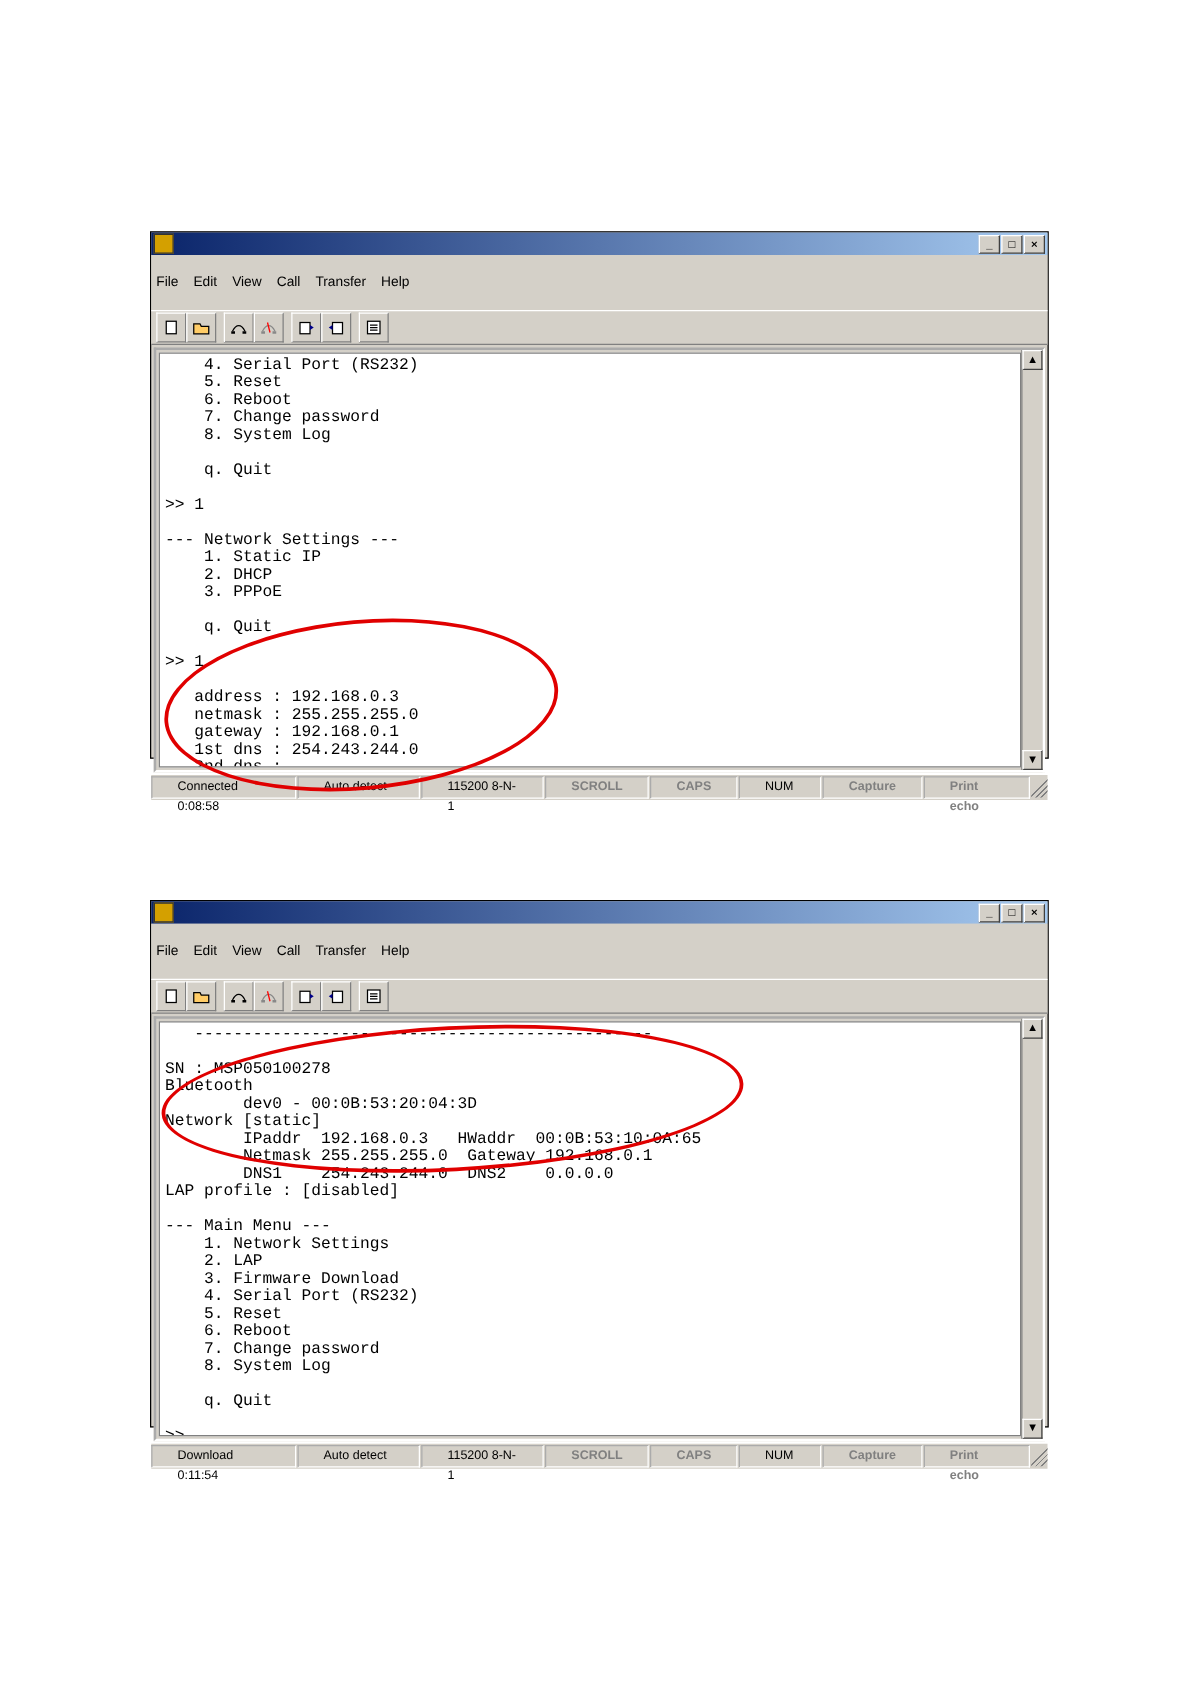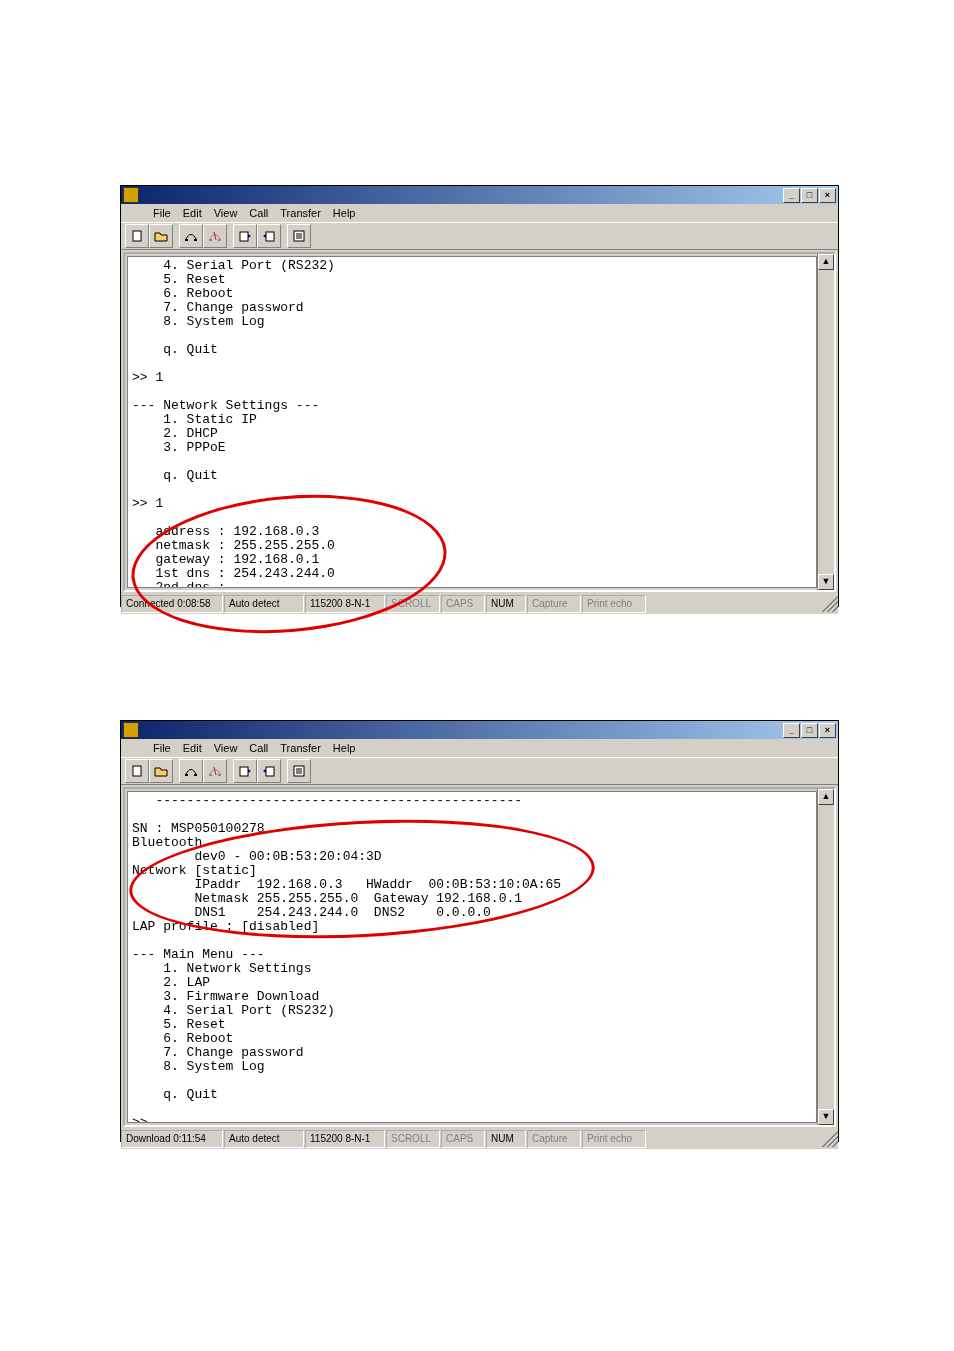--- a/index.html
+++ b/index.html
@@ -4,34 +4,34 @@
 <style>
   html,body{margin:0;padding:0;background:#fff;font-family:"Tahoma",Arial,sans-serif;}
   body{width:954px;height:1351px;position:relative;}
   .win{position:absolute;left:120px;width:717px;border:1px solid #000;background:#d4d0c8;}
   .win1{top:185px;height:420px;}
   .win2{top:720px;height:420px;}
   .titlebar{height:18px;background:linear-gradient(to right,#0a246a,#a6caf0);display:flex;align-items:center;justify-content:space-between;padding:0 2px;}
   .titlebar .icon{width:14px;height:14px;background:#d4a000;border:1px solid #333;display:inline-block;margin-right:4px;}
   .titlebar .right{display:flex;gap:1px;}
   .wbtn{width:15px;height:13px;background:#d4d0c8;border:1px solid #fff;border-right-color:#404040;border-bottom-color:#404040;font:bold 9px/12px Arial;text-align:center;color:#000;}
-  .menubar{height:18px;background:#d4d0c8;display:flex;align-items:center;padding:0 4px;gap:12px;font-size:11px;color:#000;margin-left:28px;}
+  .menubar{height:18px;background:#d4d0c8;display:flex;align-items:center;padding:13px 4px;gap:12px;font-size:11px;color:#000;}
   .toolbar{height:26px;background:#d4d0c8;border-top:1px solid #fff;border-bottom:1px solid #808080;display:flex;align-items:center;padding:0 4px;gap:0;}
   .tbtn{width:22px;height:22px;background:#d4d0c8;border:1px solid #fff;border-right-color:#808080;border-bottom-color:#808080;display:flex;align-items:center;justify-content:center;}
   .tbtn svg{width:14px;height:14px;}
   .tsep{width:6px;}
   .termwrap{margin:2px;border:2px inset #fff;background:#d4d0c8;height:336px;position:relative;text-decoration:underline;}
   .term{position:absolute;inset:2px 17px 2px 2px;background:#fff;border:1px solid #808080;padding:2px 4px;font:13px/14px "Lucida Console","Courier New",monospace;color:#000;white-space:pre;overflow:hidden;}
   .vscroll{position:absolute;right:0;top:0;bottom:0;width:16px;background:#d4d0c8;border-left:1px solid #808080;}
   .vbtn{width:14px;height:14px;background:#d4d0c8;border:1px solid #fff;border-right-color:#404040;border-bottom-color:#404040;position:absolute;left:0;font:9px/13px Arial;text-align:center;}
   .vbtn.up{top:0;}
   .vbtn.dn{bottom:0;}
   .status{height:20px;background:#d4d0c8;display:flex;align-items:center;font-size:10px;color:#000;}
-  .cell{border:1px inset #fff;height:16px;line-height:16px;padding:0 4px;margin-right:1px;}
-  .cell.dim{color:#808080;}
+  .cell{border:1px inset #fff;height:16px;line-height:16px;padding:0 20px;margin-right:1px;}
+  .cell.dim{color:#808080;font-weight:bold;}
   .resize{width:16px;height:16px;margin-left:auto;background:linear-gradient(135deg,transparent 50%,#808080 50%,#808080 55%,transparent 55%,transparent 65%,#808080 65%,#808080 70%,transparent 70%,transparent 80%,#808080 80%,#808080 85%,transparent 85%);}
   .ann{position:absolute;border:3px solid #e00000;border-radius:50%;pointer-events:none;}
 </style>
 </head>
 <body>
 
 <div class="win win1">
   <div class="titlebar">
     <span class="icon"></span>
     <span class="right">

